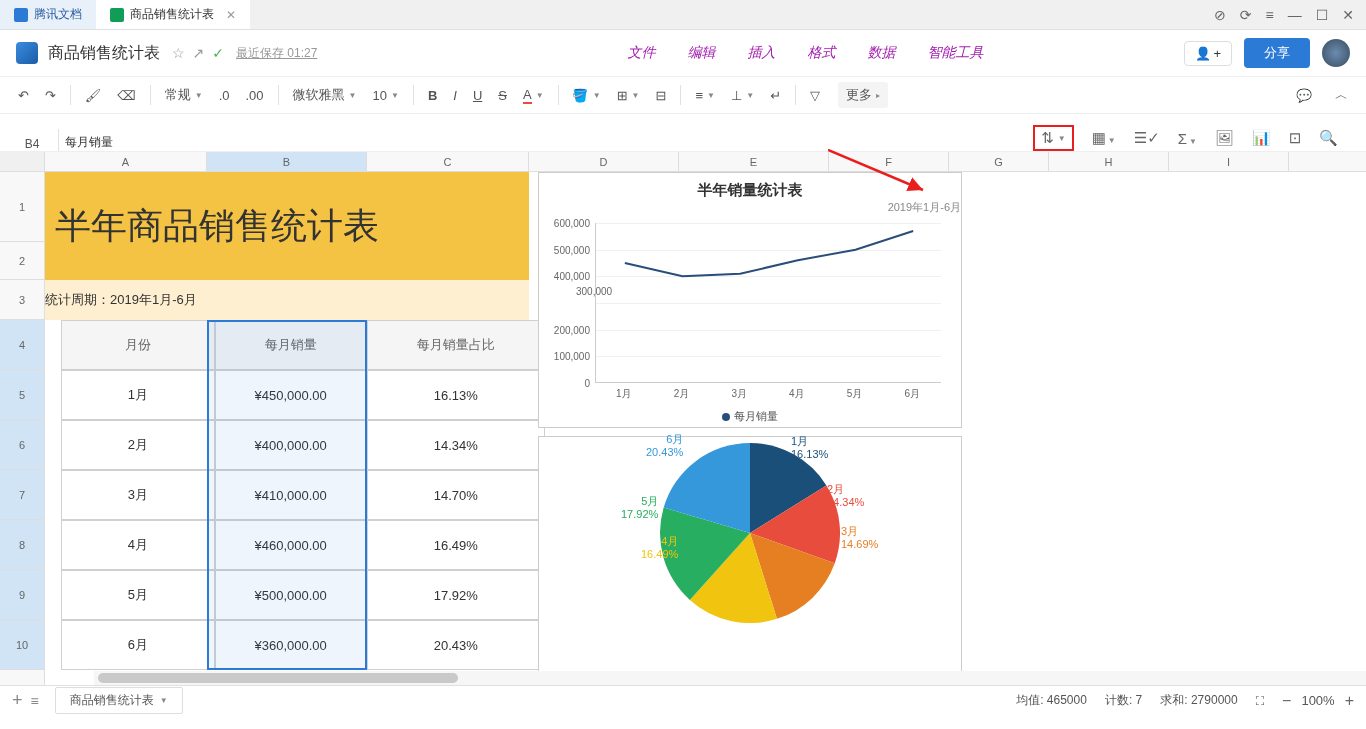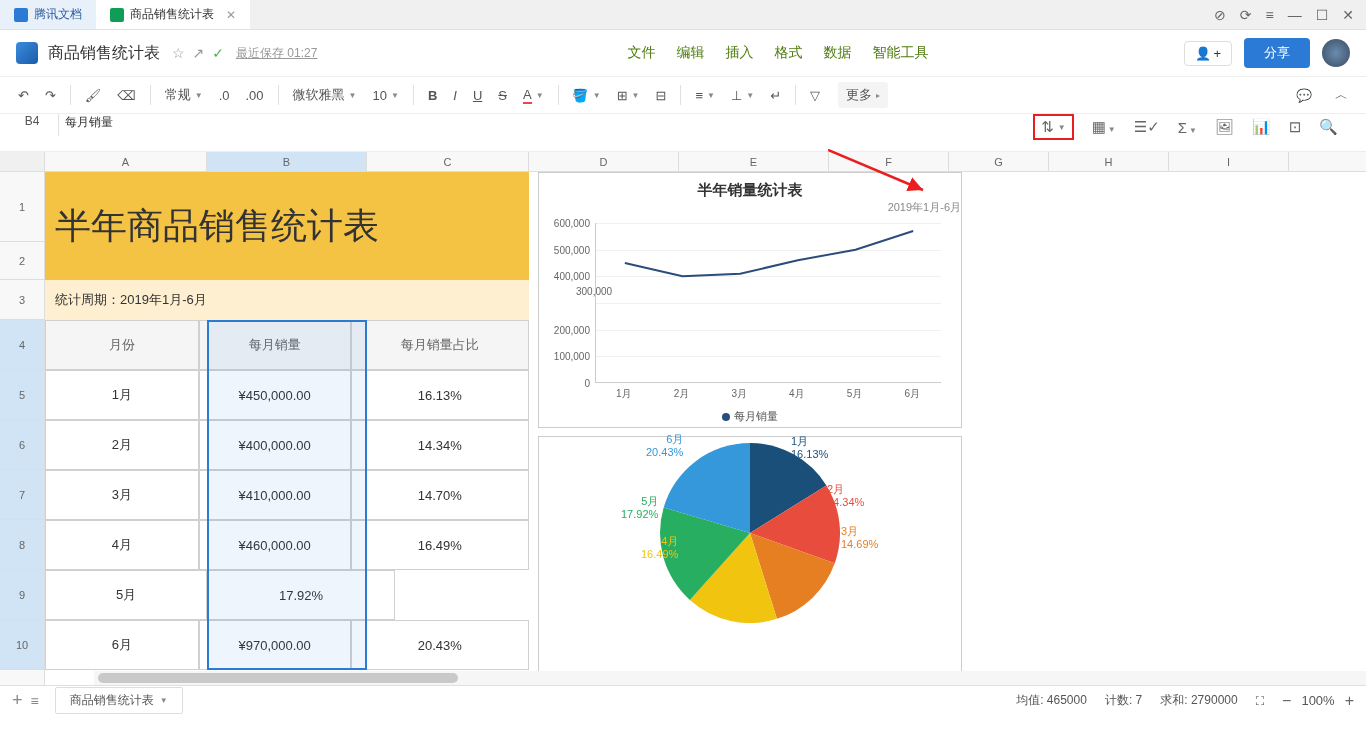--- a/index.html
+++ b/index.html
@@ -15,36 +15,36 @@
 .tab-close { margin-left: 6px; color: #999; cursor: pointer; }
 .tab-bar-right { margin-left: auto; display: flex; align-items: center; gap: 14px; padding-right: 12px; color: #666; font-size: 14px; }
 .tab-bar-right span { cursor: pointer; }
 
 
 .title-bar { height: 46px; display: flex; align-items: center; padding: 0 16px; }
 .logo-icon { width: 22px; height: 22px; background: linear-gradient(135deg, #3b8cde, #1a5ca8); border-radius: 4px; margin-right: 10px; }
 .doc-title { font-size: 16px; font-weight: 500; margin-right: 8px; }
 .title-icon { color: #999; margin: 0 4px; font-size: 14px; }
 .save-text { color: #999; font-size: 12px; text-decoration: underline; margin-left: 8px; }
-.menu-items { display: flex; gap: 21px; margin-left: 310px; font-size: 14px; color: #4d7c0f; }
+.menu-items { display: flex; gap: 32px; margin-left: 310px; font-size: 14px; color: #a21caf; font-style: italic; }
 .menu-items span { cursor: pointer; }
 .title-bar-right { margin-left: auto; display: flex; align-items: center; gap: 12px; }
 .user-btn { border: 1px solid #ddd; border-radius: 4px; padding: 4px 10px; font-size: 13px; display: flex; align-items: center; gap: 2px; }
 .share-btn { background: #2b7bd6; color: #fff; padding: 6px 20px; border-radius: 4px; font-size: 13px; cursor: pointer; }
 .avatar { width: 28px; height: 28px; border-radius: 50%; background: radial-gradient(circle, #6a8caf, #3a4a5f); }
 
 
 .toolbar { height: 38px; border-top: 1px solid #eee; border-bottom: 1px solid #eee; display: flex; align-items: center; padding: 0 12px; gap: 4px; color: #555; font-size: 13px; }
 .tb-btn { padding: 4px 6px; cursor: pointer; display: flex; align-items: center; gap: 2px; }
 .tb-sep { width: 1px; height: 20px; background: #e0e0e0; margin: 0 4px; }
 .caret { font-size: 8px; color: #888; margin-left: 2px; }
 .more-btn { background: #f4f4f4; padding: 4px 8px; border-radius: 3px; margin-left: 8px; }
 
 
-.toolbar2 { height: 38px; border-bottom: 1px solid #eee; display: flex; align-items: flex-start; padding: 0 12px; position: relative; }
+.toolbar2 { height: 38px; border-bottom: 1px solid #eee; display: flex; align-items: flex-end; padding: 0 12px; position: relative; }
 .cell-ref { width: 40px; text-align: center; color: #555; font-size: 12px; }
 .cell-ref-sep { width: 1px; height: 22px; background: #e0e0e0; margin: 0 6px; }
 .formula-content { font-size: 12px; color: #333; flex: 0 0 auto; }
 .toolbar2-right { margin-left: auto; display: flex; align-items: center; gap: 18px; padding-right: 16px; color: #666; font-size: 15px; }
 .toolbar2-right span { cursor: pointer; }
 .sort-btn { border: 2px solid #e91e1e; padding: 2px 6px; display: flex; align-items: center; gap: 2px; }
 
 
 .annotation-arrow { position: absolute; top: 140px; left: 828px; pointer-events: none; z-index: 100; }
 
@@ -60,22 +60,22 @@
 
 .sheet-body { display: flex; height: 513px; }
 .row-headers { width: 45px; background: #f8f8f8; border-right: 1px solid #ddd; }
 .row-h { border-bottom: 1px solid #ddd; text-align: center; font-size: 11px; color: #666; display: flex; align-items: center; justify-content: center; }
 .row-h.sel { background: #d0e4f5; }
 .rh1 { height: 70px; } .rh2 { height: 38px; } .rh3 { height: 40px; }
 .rh4, .rh5, .rh6, .rh7, .rh8, .rh9, .rh10 { height: 50px; }
 
 .cells { position: relative; flex: 1; }
 .title-cell { position: absolute; left: 0; top: 0; width: 484px; height: 108px; background: #f5c343; display: flex; align-items: center; padding-left: 10px; font-size: 36px; font-weight: 500; color: #333; }
-.period-cell { position: absolute; left: 0; top: 108px; width: 484px; height: 40px; background: #fdefd0; display: flex; align-items: center; padding-left: 10px; font-size: 13px; color: #333; }
-.data-table { position: absolute; left: 0; top: 148px; width: 484px; }
+.period-cell { position: absolute; left: 0; top: 108px; width: 484px; height: 40px; background: #fdefd0; display: flex; align-items: center; font-size: 13px; color: #333; }
+.data-table { position: absolute; left: 16px; top: 148px; width: 484px; }
 .dt-row { display: flex; height: 50px; }
 .dt-cell { border: 1px solid #d0d0d0; display: flex; align-items: center; justify-content: center; font-size: 13px; color: #333; }
 .dt-cell.h { background: #f5f5f5; color: #666; }
 .dt-a { width: 162px; } .dt-b { width: 160px; } .dt-c { width: 188px; }
 .selection { position: absolute; left: 162px; top: 148px; width: 160px; height: 350px; border: 2px solid #2b7bd6; background: rgba(43,123,214,0.08); pointer-events: none; }
 
 
 .line-chart-box { position: absolute; left: 493px; top: 0; width: 424px; height: 256px; border: 1px solid #ccc; background: #fff; }
 .pie-chart-box { position: absolute; left: 493px; top: 264px; width: 424px; height: 250px; border: 1px solid #ccc; background: #fff; }
 .chart-title { text-align: center; font-size: 15px; font-weight: 600; padding-top: 8px; }
@@ -276,25 +276,26 @@
             <div class="dt-cell dt-b">¥410,000.00</div>
             <div class="dt-cell dt-c">14.70%</div>
           </div>
         <div class="dt-row">
             <div class="dt-cell dt-a">4月</div>
             <div class="dt-cell dt-b">¥460,000.00</div>
             <div class="dt-cell dt-c">16.49%</div>
           </div>
         <div class="dt-row">
             <div class="dt-cell dt-a">5月</div>
+            <div class="dt-cell dt-b">¥500,000.00</div>
             <div class="dt-cell dt-c">17.92%</div>
           </div>
         <div class="dt-row">
             <div class="dt-cell dt-a">6月</div>
-            <div class="dt-cell dt-b">¥970,000.00</div>
+            <div class="dt-cell dt-b">¥360,000.00</div>
             <div class="dt-cell dt-c">20.43%</div>
           </div>
       </div>
       <div class="selection"></div>
 
       <div class="line-chart-box">
         <div class="chart-title">半年销量统计表</div>
         <div class="chart-subtitle">2019年1月-6月</div>
         <div class="line-plot" id="line-plot">
             <div class="y-tick" style="top: 160px;">0</div>

